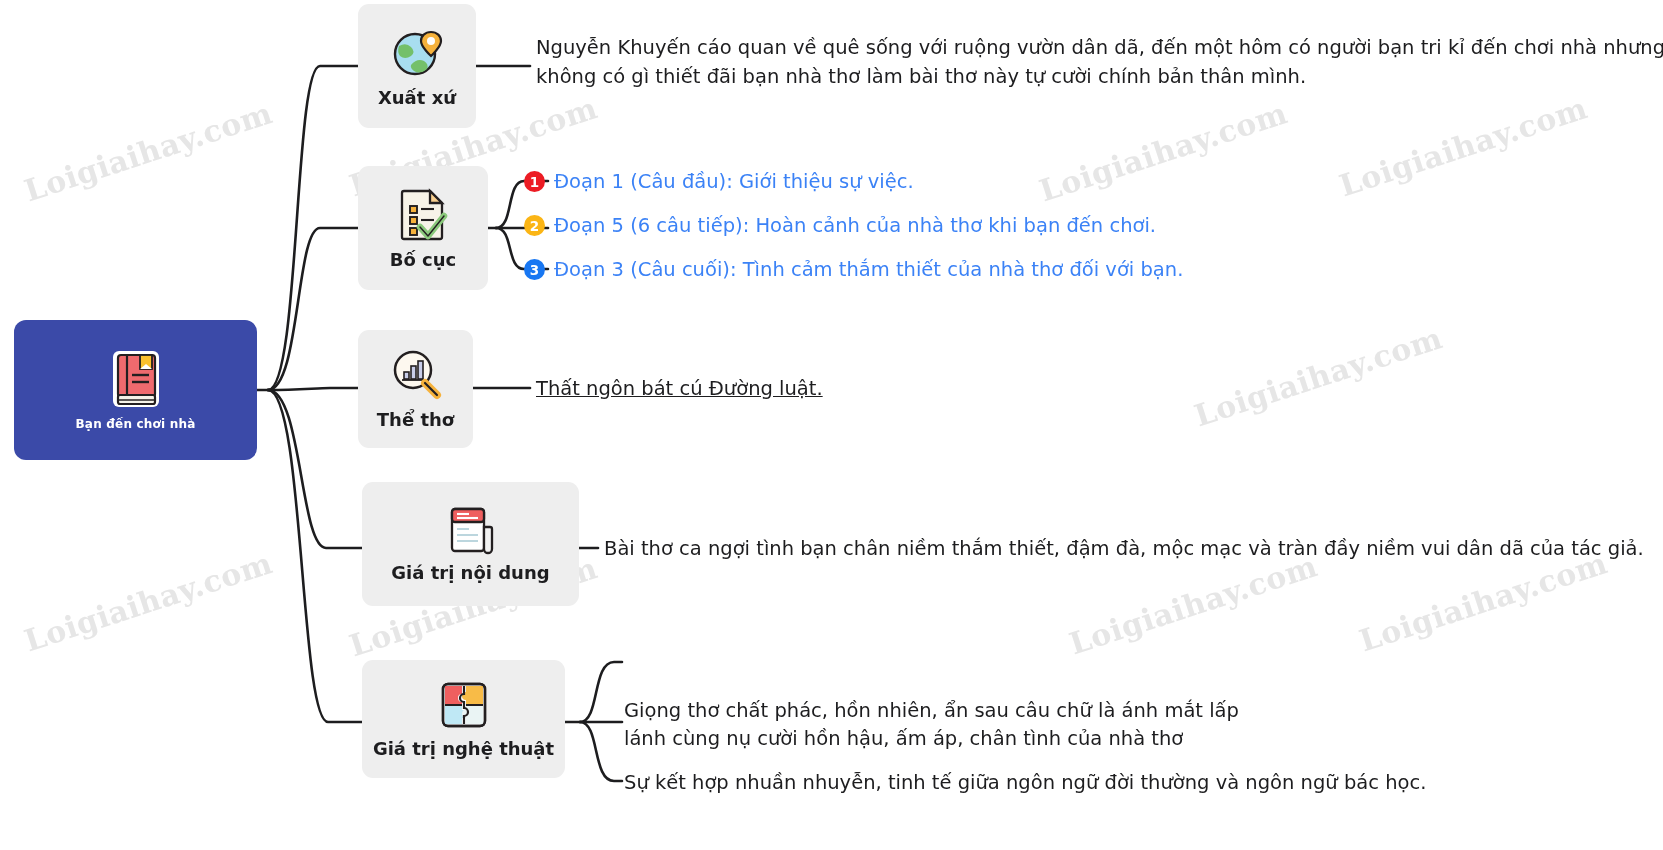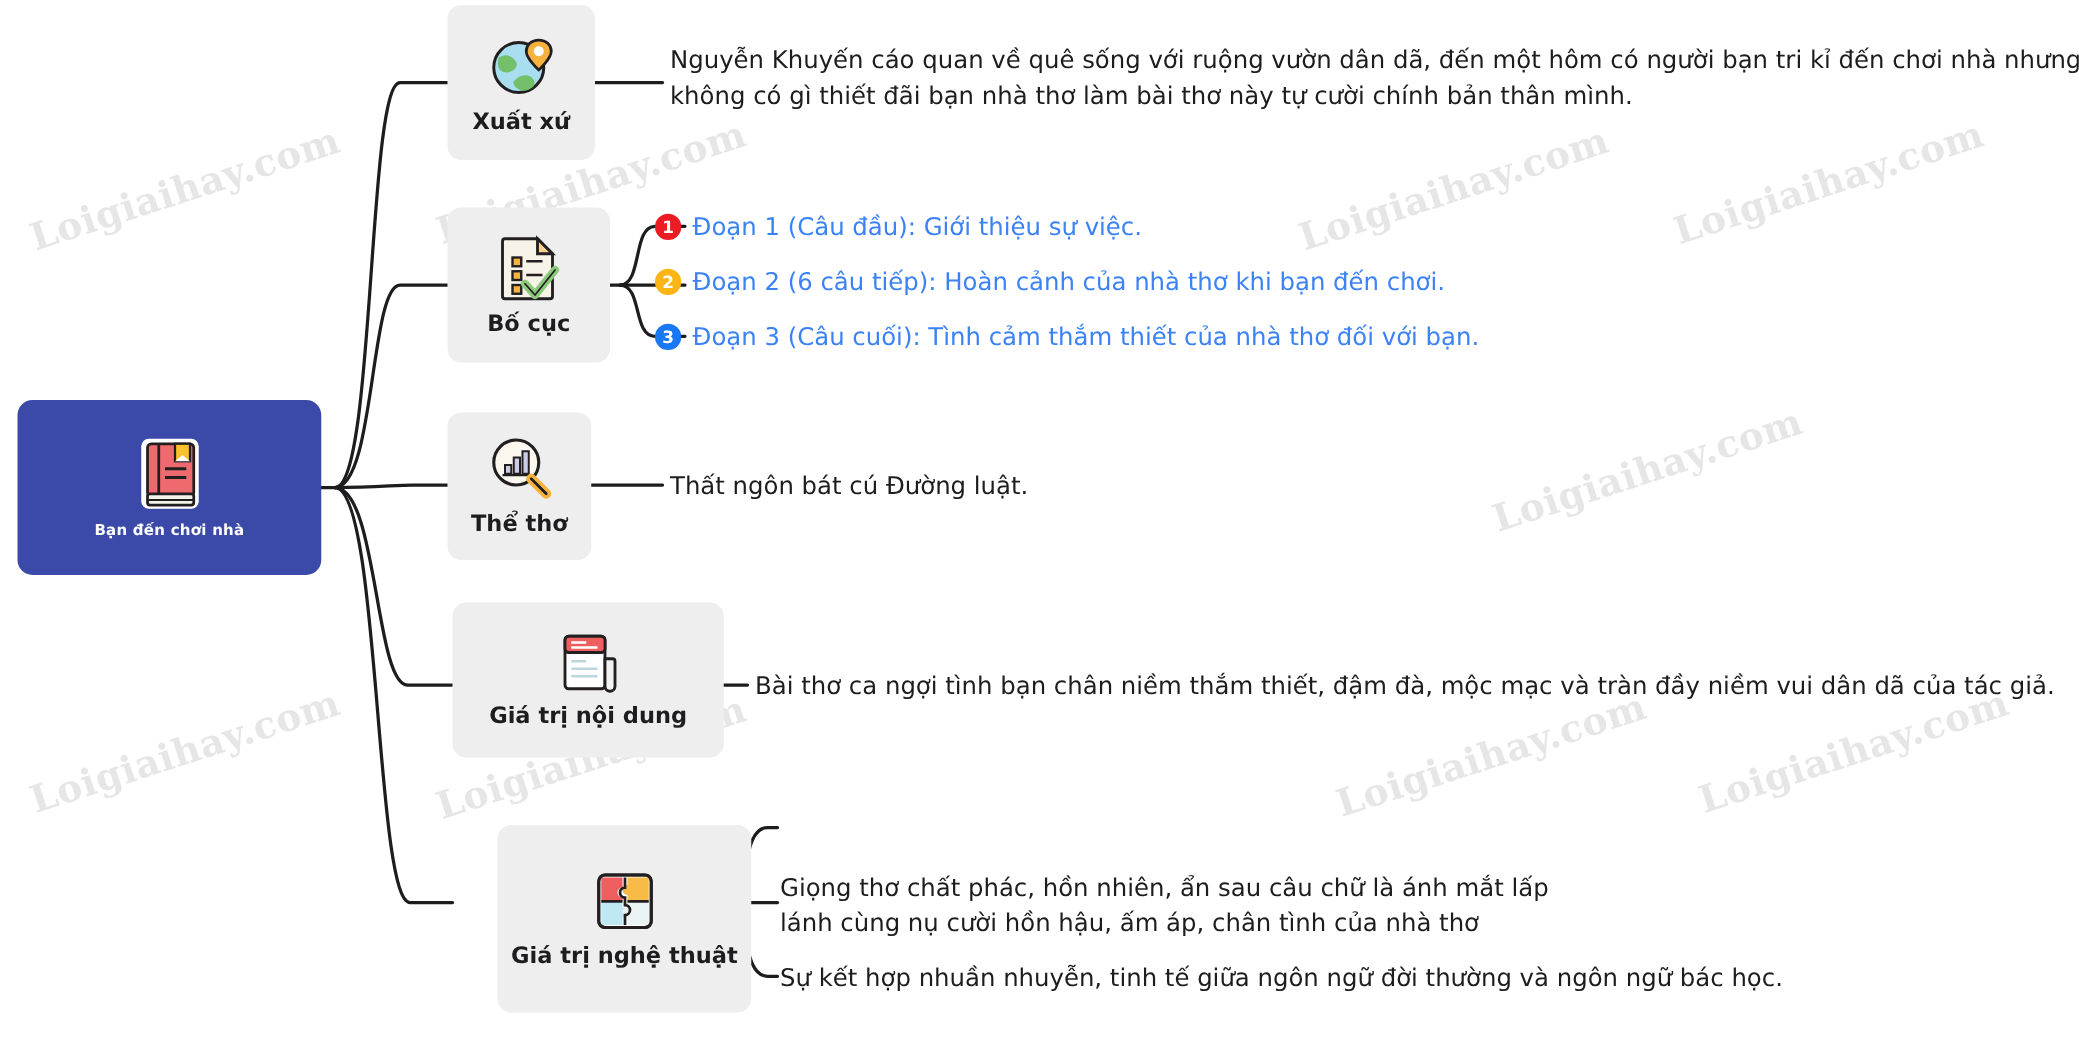--- a/index.html
+++ b/index.html
@@ -177,21 +177,21 @@
     </div>
     <div class="node-label">Bố cục</div>
   </div>
 
   <div class="numrow" style="left:524px; top:168px;">
     <div class="badge" style="background:#ec1c24;">1</div>
     <div class="txt">Đoạn 1 (Câu đầu): Giới thiệu sự việc.</div>
   </div>
   <div class="numrow" style="left:524px; top:212px;">
     <div class="badge" style="background:#fbb515;">2</div>
-    <div class="txt">Đoạn 2 (6 câu tiếp): Hoàn cảnh của nhà thơ khi bạn đến chơi.</div>
+    <div class="txt">Đoạn 5 (6 câu tiếp): Hoàn cảnh của nhà thơ khi bạn đến chơi.</div>
   </div>
   <div class="numrow" style="left:524px; top:256px;">
     <div class="badge" style="background:#1877f2;">3</div>
     <div class="txt">Đoạn 3 (Câu cuối): Tình cảm thắm thiết của nhà thơ đối với bạn.</div>
   </div>
 
   <div class="node" style="left:358px; top:330px; width:115px; height:118px;border-radius:11px;">
     <div class="icon-wrap">
       <svg width="54" height="54" viewBox="0 0 54 54">
         <circle cx="24" cy="22" r="18" fill="#fdf8ef" stroke="#231f20" stroke-width="2.5"></circle>
@@ -199,41 +199,41 @@
         <rect x="22" y="18" width="5" height="13" fill="#c9cde8" stroke="#231f20" stroke-width="1.6"></rect>
         <rect x="29" y="13" width="5" height="18" fill="#c9cde8" stroke="#231f20" stroke-width="1.6"></rect>
         <line x1="13" y1="32" x2="36" y2="32" stroke="#231f20" stroke-width="1.8"></line>
         <path d="M36 35 l12 12" stroke="#f6b23c" stroke-width="8" stroke-linecap="round"></path>
         <path d="M36 35 l12 12" stroke="#231f20" stroke-width="2.2" stroke-linecap="round" fill="none"></path>
       </svg>
     </div>
     <div class="node-label">Thể thơ</div>
   </div>
 
-  <div class="leaf" style="left:536px; top:374px;">Thất ngôn bát cú Đường luật.</div>
+  <div class="leaf" style="left:536px; top:374px;text-decoration:underline;">Thất ngôn bát cú Đường luật.</div>
 
   <div class="node" style="left:362px; top:482px; width:217px; height:124px;">
     <div class="icon-wrap">
       <svg width="54" height="50" viewBox="0 0 54 50">
         <rect x="8" y="4" width="32" height="42" rx="3" fill="#ffffff" stroke="#231f20" stroke-width="2.3"></rect>
         <rect x="8" y="4" width="32" height="13" rx="3" fill="#ef5f5f" stroke="#231f20" stroke-width="2.3"></rect>
         <line x1="13" y1="9" x2="25" y2="9" stroke="#ffffff" stroke-width="2.1"></line>
         <line x1="13" y1="13" x2="34" y2="13" stroke="#ffffff" stroke-width="2.1"></line>
         <line x1="13" y1="24" x2="25" y2="24" stroke="#bcd6de" stroke-width="2"></line>
         <line x1="13" y1="30" x2="34" y2="30" stroke="#bcd6de" stroke-width="2"></line>
         <line x1="13" y1="36" x2="34" y2="36" stroke="#bcd6de" stroke-width="2"></line>
         <path d="M40 22 h6 a2 2 0 0 1 2 2 v20 a3 3 0 0 1 -8 0z" fill="#f2f2f2" stroke="#231f20" stroke-width="2.3"></path>
       </svg>
     </div>
     <div class="node-label">Giá trị nội dung</div>
   </div>
 
   <div class="leaf" style="left:604px; top:534px;">Bài thơ ca ngợi tình bạn chân niềm thắm thiết, đậm đà, mộc mạc và tràn đầy niềm vui dân dã của tác giả.</div>
 
-  <div class="node" style="left:362px; top:660px; width:203px; height:150px;margin-left:36px;">
+  <div class="node" style="left:362px; top:660px; width:203px; height:118px;">
     <div class="icon-wrap">
       <svg width="52" height="52" viewBox="0 0 52 52">
         <rect x="5" y="5" width="42" height="42" rx="5" fill="#ffffff" stroke="#231f20" stroke-width="2.4"></rect>
         <path d="M7 7 h17 v8 a4 4 0 1 0 0 8 v3 h-17z" fill="#ef5f5f"></path>
         <path d="M28 7 h17 v18 h-3 a4 4 0 1 0 0 8 v-4 h-14 v-8 a4 4 0 0 1 0 -8z" fill="#f8bb47"></path>
         <path d="M7 26 h17 v5 a4 4 0 1 1 0 8 v6 h-17z" fill="#bfe8f5"></path>
         <path d="M28 39 a4 4 0 0 1 0 -8 v-5 h17 v19 h-17z" fill="#eaf4f4"></path>
         <rect x="5" y="5" width="42" height="42" rx="5" fill="none" stroke="#231f20" stroke-width="2.4"></rect>
         <path d="M26 7 v8 a4 4 0 1 0 0 8 v6 a4 4 0 1 1 0 8 v8" fill="none" stroke="#231f20" stroke-width="2.2"></path>
         <path d="M7 26 h17 M28 26 h17" fill="none" stroke="#231f20" stroke-width="2.2"></path>

